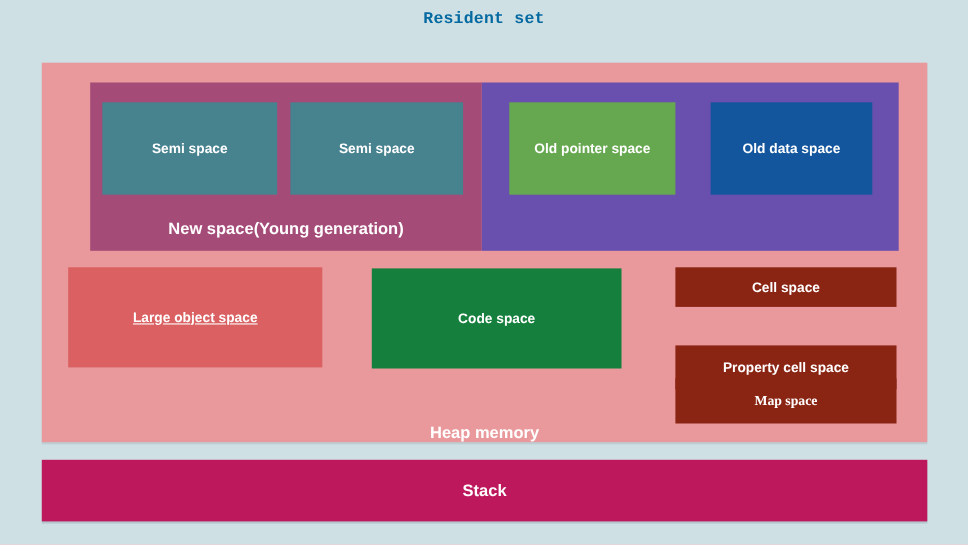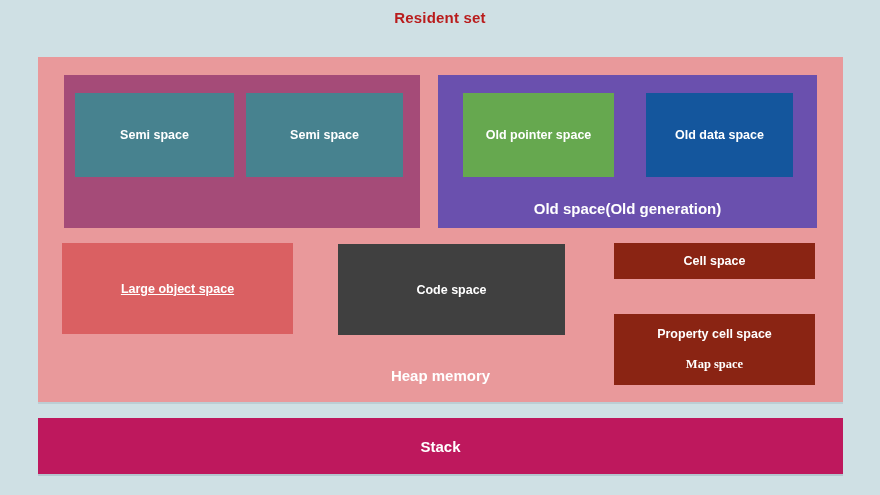--- a/index.html
+++ b/index.html
@@ -64,66 +64,66 @@
   .semi-2 { left: 182px; top: 18px; width: 157px; height: 84px; background: #47828f; }
   .old-pointer { left: 25px;  top: 18px; width: 151px; height: 84px; background: #66a84f; }
   .old-data    { left: 208px; top: 18px; width: 147px; height: 84px; background: #14569d; }
   .large-object { left: 24px;  top: 186px; width: 231px; height: 91px; background: #da6062; }
   .code-space   { left: 300px; top: 187px; width: 227px; height: 91px; background: #e69a3d; }
   .cell-1 { left: 576px; top: 186px; width: 201px; height: 36px; background: #8a2413; }
   .cell-2 { left: 576px; top: 237px; width: 201px; height: 40px; background: #8a2413; margin-top: 20px; }
   .cell-3 { left: 576px; top: 287px; width: 201px; height: 41px; background: #8a2413; font-family: Liberation Serif, serif; }
   .heap-label {
     position: absolute;
-    left: 0; right: 0; top: 310px;
+    left: 0; right: 0; top: 328px;
     text-align: center;
     color: #ffffff;
     font-size: 15px;
   }
   .stack {
     left: 38px; top: 418px;
     width: 805px; height: 56px;
     background: #3f84c6;
     font-size: 15px;
     box-shadow: 0 2px 0 rgba(130,150,165,0.35);
   }
 </style>
 </head>
 <body>
 
 <div class="canvas" style="background-color: rgb(207, 224, 228);">
 
-  <div class="title" style="color: #b91c1c;">Resident set</div>
+  <div class="title" style="color: #0369a1; font-family: Liberation Mono, monospace;">Resident set</div>
 
   <div class="box heap" style="background-color: rgb(233, 153, 155);">
 
-    <div class="box new-space" style="background-color: rgb(165, 75, 120);">
+    <div class="box new-space" style="background-color: rgb(165, 75, 120); margin-left: 18px;">
       <div class="box center-text semi-1" style="background-color: rgb(71, 130, 143);">
         <span>Semi space</span>
       </div>
       <div class="box center-text semi-2" style="background-color: rgb(71, 130, 143);">
         <span>Semi space</span>
       </div>
+      <div class="gen-label">New space(Young generation)</div>
     </div>
 
     <div class="box old-space" style="background-color: rgb(106, 80, 174);">
       <div class="box center-text old-pointer" style="background-color: rgb(102, 168, 79);">
         <span>Old pointer space</span>
       </div>
       <div class="box center-text old-data" style="background-color: rgb(20, 86, 157);">
         <span>Old data space</span>
       </div>
-      <div class="gen-label">Old space(Old generation)</div>
     </div>
 
     <div class="box center-text large-object" style="background-color: rgb(218, 96, 98); text-decoration: underline;">
       <span>Large object space</span>
     </div>
 
-    <div class="box center-text code-space" style="background-color: #404040;">
+    <div class="box center-text code-space" style="background-color: #15803d;">
       <span>Code space</span>
     </div>
 
     <div class="box center-text cell-1" style="background-color: rgb(138, 36, 19); text-align: right;">
       <span>Cell space</span>
     </div>
     <div class="box center-text cell-2" style="background-color: rgb(138, 36, 19);">
       <span>Property cell space</span>
     </div>
     <div class="box center-text cell-3" style="background-color: rgb(138, 36, 19);">

